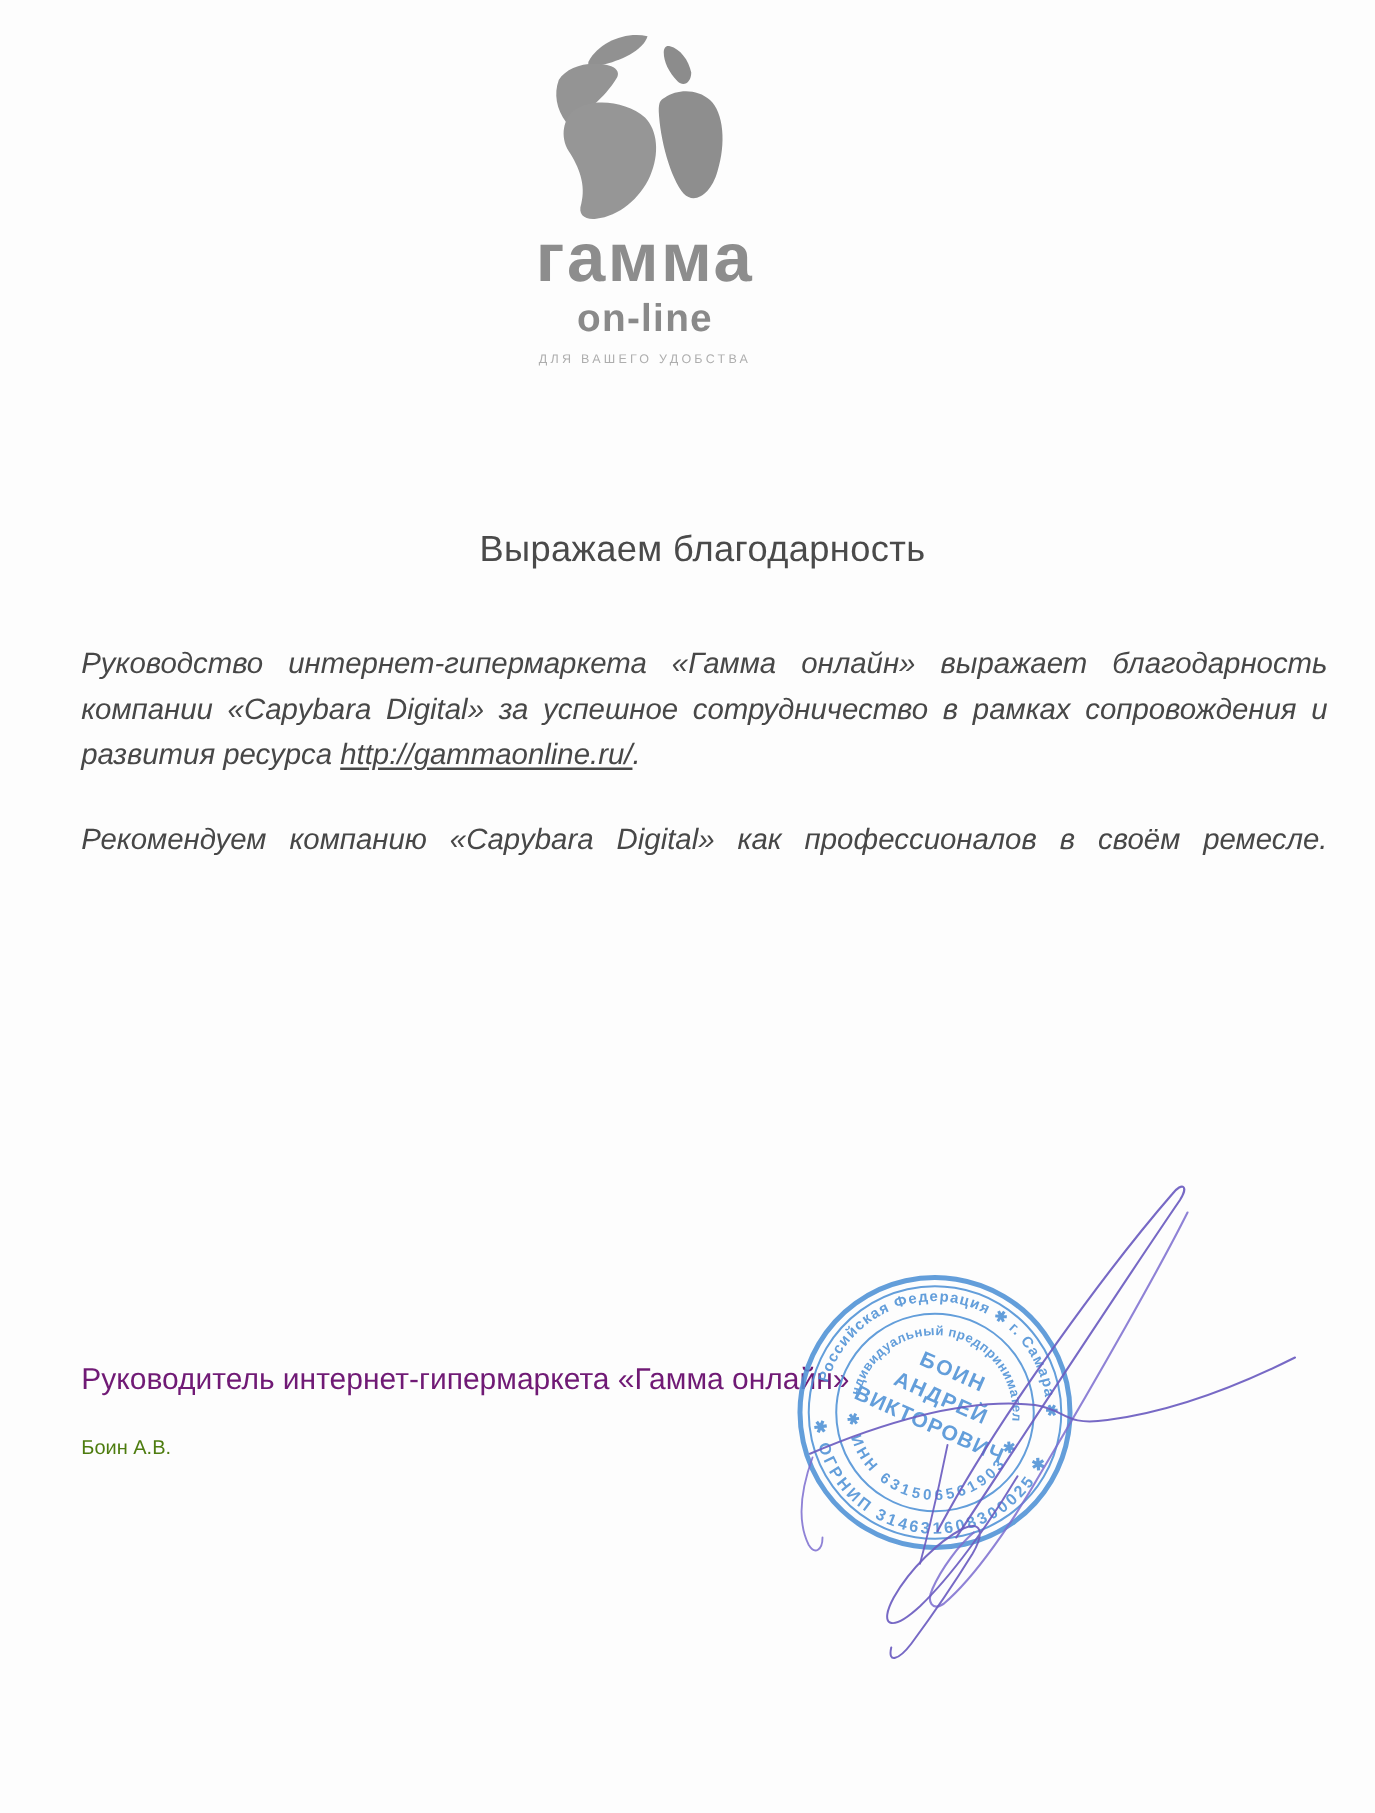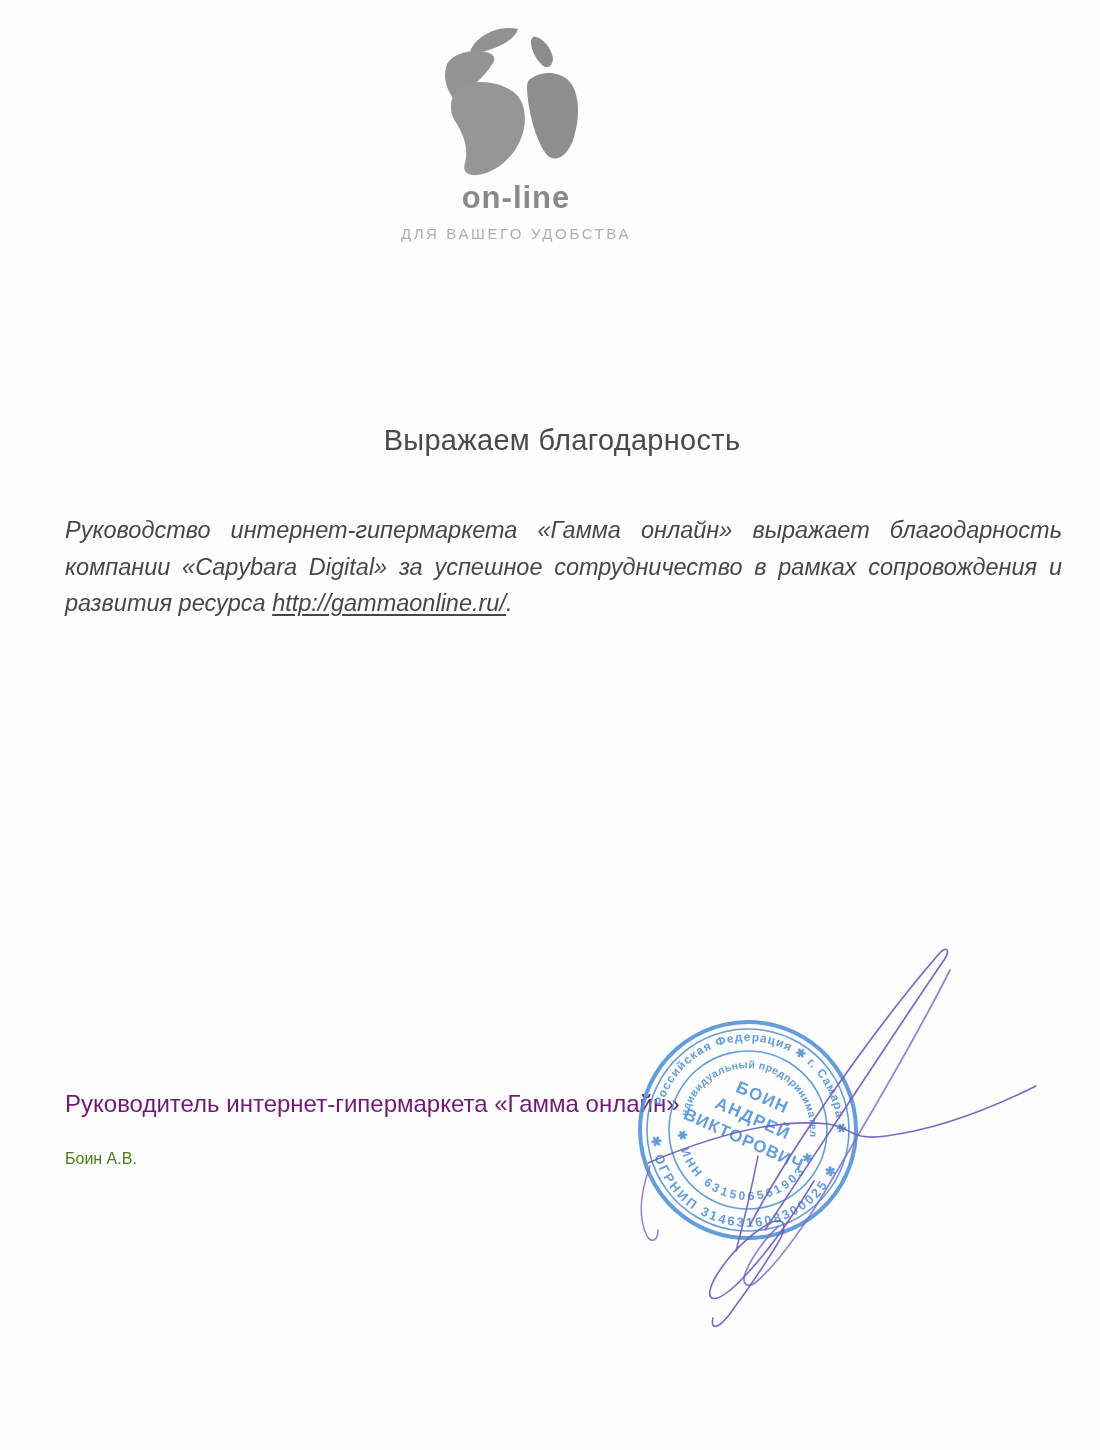--- a/index.html
+++ b/index.html
@@ -21,21 +21,21 @@
     letter-spacing:2px;line-height:1;margin-top:2px;
     filter:blur(.3px);
   }
   .subbrand{
     font-size:31px;font-weight:700;color:#8a8a8a;
     letter-spacing:1px;line-height:1;margin-top:5px;
     filter:blur(.3px);
     text-align:center;
   }
   .tagline{
-    font-size:15px;color:#aeaeae;letter-spacing:2.6px;
+    font-size:10px;color:#aeaeae;letter-spacing:2.6px;
     margin-top:12px;filter:blur(.2px);
   }
   
   .title{
     position:absolute;left:0;right:0;top:424px;
     text-align:center;
     font-size:29px;color:#4a4a4a;letter-spacing:.3px;
     transform:translateX(12px);
   }
   .content{
@@ -71,28 +71,30 @@
 
 <div class="logo-block">
   <svg class="logo-mark" width="146" height="152" viewBox="0 0 146 152" aria-hidden="true">
 
     <path fill="#919191" d="M 28,24 C 36,9 57,0 75,4 C 72,15 53,24 38,27 C 31,28 26,28 28,24 Z"></path>
     <path fill="#8c8c8c" d="M 93,12 C 101,14 108,23 110,33 C 110,41 104,45 99,40 C 92,33 88,24 88,17 C 88,13 90,11 93,12 Z"></path>
     <path fill="#949494" d="M 4,39 C 11,28 29,23 46,28 C 51,30 53,34 50,38 C 41,53 24,67 10,73 C 2,62 0,50 4,39 Z"></path>
     <path fill="#8e8e8e" d="M 89,53 C 99,46 115,46 125,55 C 136,65 138,90 131,112 C 126,130 113,139 104,130 C 93,117 85,86 84,64 C 84,57 85,55 89,53 Z"></path>
     <path fill="#969696" d="M 18,62 C 34,53 59,57 73,69 C 83,79 85,98 77,116 C 69,134 52,148 34,150 C 25,151 19,147 22,138 C 26,123 20,108 12,96 C 5,85 7,69 18,62 Z"></path>
   </svg>
+  <div class="brand">гамма</div>
   <div class="subbrand">on-line</div>
   <div class="tagline">ДЛЯ ВАШЕГО УДОБСТВА</div>
 </div>
 
 <div class="title">Выражаем благодарность</div>
 
 <div class="content">
   <p class="p1"><span>Руководство интернет-гипермаркета «Гамма онлайн» выражает благодарность компании «Capybara Digital» за успешное сотрудничество в рамках сопровождения и развития ресурса </span><span class="doc-link">http://gammaonline.ru/</span><span>.</span></p>
+  <p class="p3">Рекомендуем компанию «Capybara Digital» как профессионалов в своём ремесле.</p>
 </div>
 
 <div class="signer-title">Руководитель интернет-гипермаркета «Гамма онлайн»</div>
 <div class="signer-name">Боин А.В.</div>
 
 <div class="stamp-wrap">
   <svg width="232" height="232" viewBox="0 0 232 232" aria-hidden="true">
     <defs>
       <path id="arc-outer-top" d="M 27,116 A 89,89 0 0 1 205,116"></path>
       <path id="arc-outer-bottom" d="M 19,116 A 97,97 0 0 0 213,116"></path>

